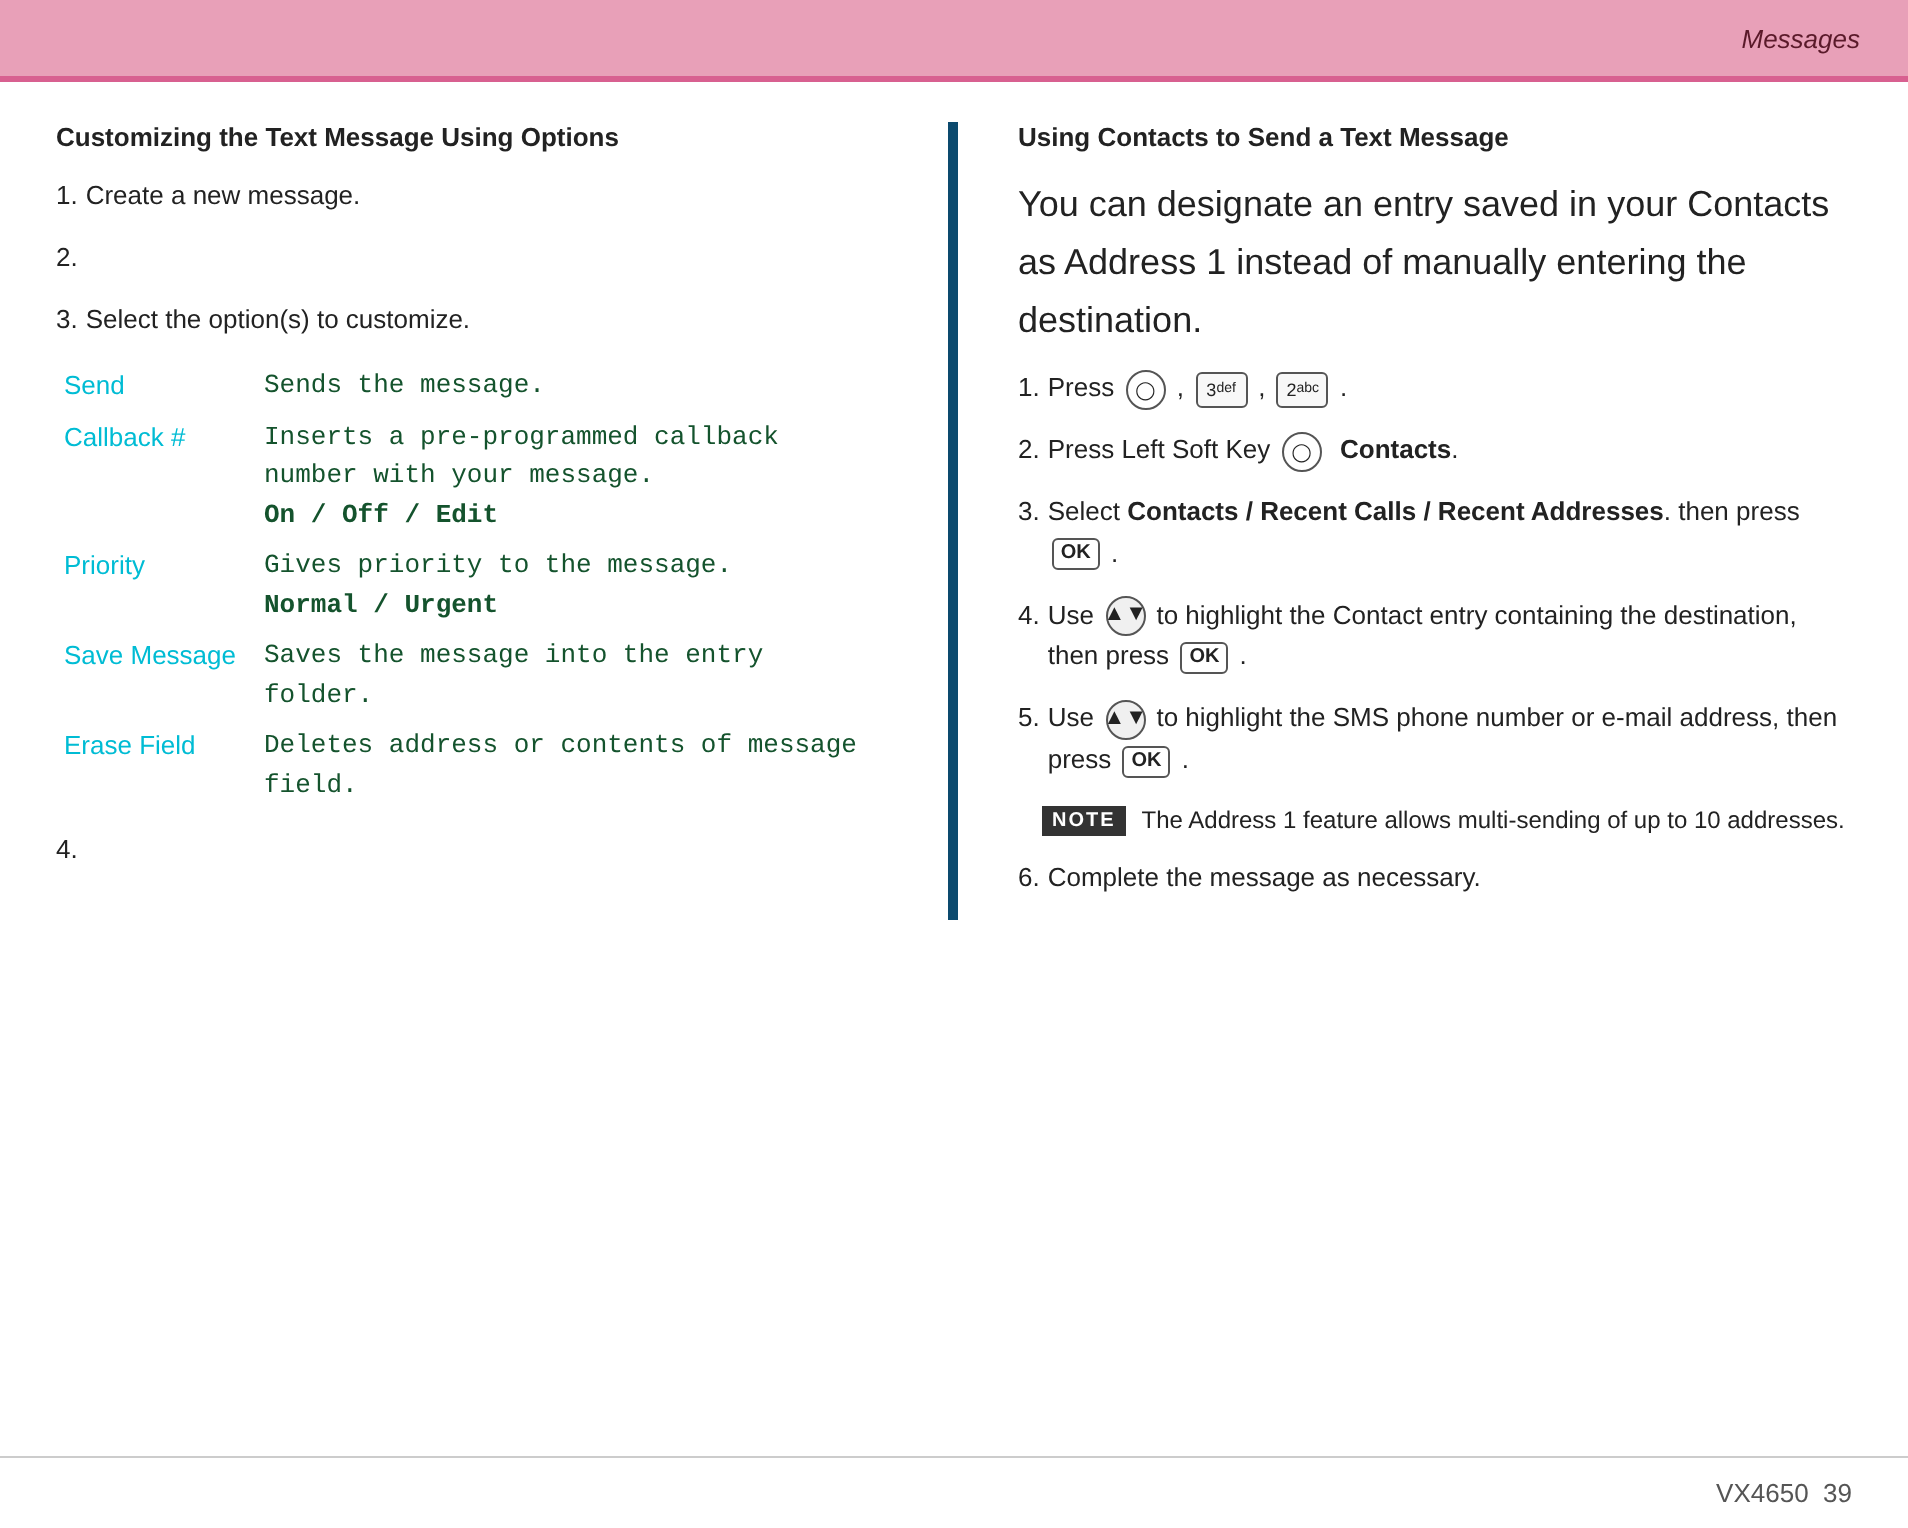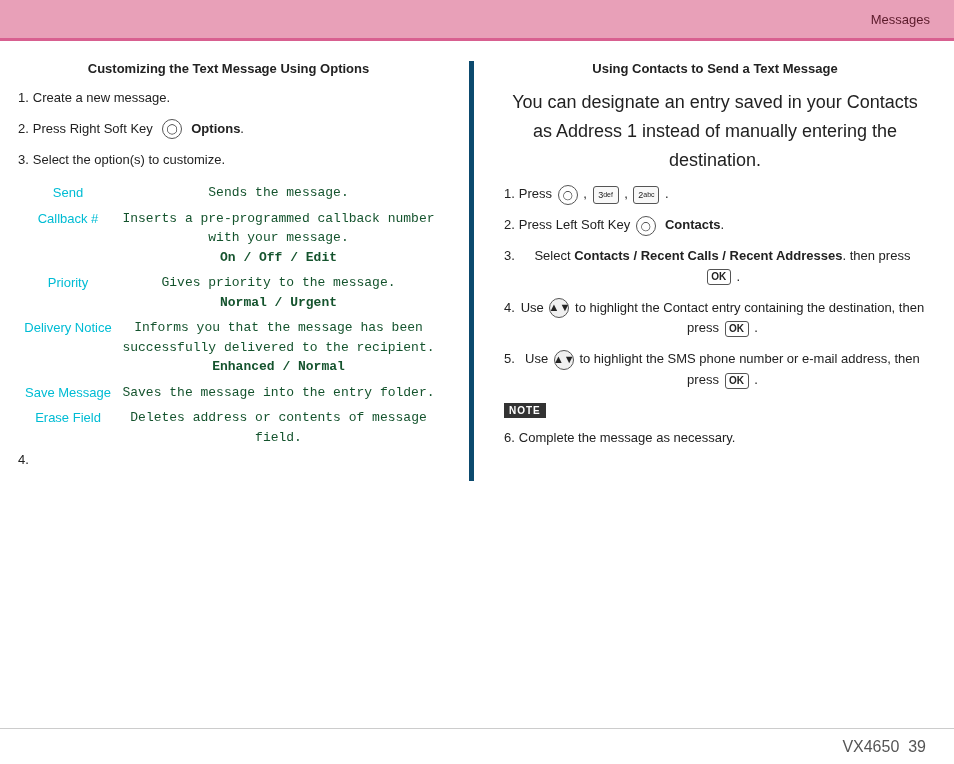--- a/index.html
+++ b/index.html
@@ -18,34 +18,34 @@
       background: #e8a0b8;
       height: 38px;
       display: flex;
       align-items: center;
       justify-content: flex-end;
       padding-right: 24px;
     }
     .header-title {
       font-size: 13px;
       color: #5a1a2a;
+      font-style: italic;
     }
 
     
     .separator-line {
       height: 3px;
       background: #d86090;
     }
 
     
     .content {
       display: flex;
-      padding: 20px 28px 20px 18px;
+      padding: 20px 28px 20px 28px;
       gap: 0;
-      text-align: center;
     }
 
     
     .left-col {
       width: 460px;
       padding-right: 30px;
     }
 
     
     .right-col {
@@ -58,20 +58,21 @@
       font-weight: bold;
       font-size: 13px;
       margin-bottom: 12px;
     }
 
     
     .options-table {
       width: 100%;
       border-collapse: collapse;
       margin-top: 4px;
+      margin-bottom: 10px;
     }
     .options-table td {
       vertical-align: top;
       padding: 3px 4px;
       font-size: 13px;
       line-height: 1.5;
     }
     .option-name {
       color: #00bcd4;
       white-space: nowrap;
@@ -160,40 +161,41 @@
     }
     .note-label {
       background: #333;
       color: #fff;
       font-size: 10px;
       font-weight: bold;
       padding: 2px 5px;
       letter-spacing: 1px;
       white-space: nowrap;
       margin-top: 2px;
+      margin-left: 12px;
     }
     .note-text {
       font-size: 12px;
       line-height: 1.5;
       color: #222;
     }
 
     
     .footer {
       position: absolute;
       bottom: 0;
       left: 0;
       right: 0;
       height: 36px;
       border-top: 1px solid #ccc;
       display: flex;
       align-items: center;
       justify-content: flex-end;
       padding-right: 28px;
-      font-size: 16px;
+      font-size: 13px;
       color: #555;
     }
 
     .step-inline {
       display: flex;
       gap: 4px;
       margin-bottom: 10px;
       line-height: 1.6;
     }
 
@@ -216,23 +218,20 @@
   <div class="left-col">
     <div class="section-title">Customizing the Text Message Using Options</div>
 
     <div class="step-inline">
       <span>1.</span>
       <span>Create a new message.</span>
     </div>
 
     <div class="step-inline">
       <span>2.</span>
-      <span>
-        Press Right Soft Key &nbsp;<span class="icon-circle">◯</span>&nbsp; <strong>Options</strong>.
-      </span>
     </div>
 
     <div class="step-inline">
       <span>3.</span>
       <span>Select the option(s) to customize.</span>
     </div>
 
     <table class="options-table">
       <tbody>
         <tr>
@@ -245,26 +244,20 @@
             Inserts a pre-programmed callback number with your message.<br><strong>On / Off / Edit</strong>
           </td>
         </tr>
         <tr>
           <td class="option-name">Priority</td>
           <td class="option-desc">
             Gives priority to the message.<br><strong>Normal / Urgent</strong>
           </td>
         </tr>
         <tr>
-          <td class="option-name">Delivery Notice</td>
-          <td class="option-desc">
-            Informs you that the message has been successfully delivered to the recipient.<br><strong>Enhanced / Normal</strong>
-          </td>
-        </tr>
-        <tr>
           <td class="option-name">Save Message</td>
           <td class="option-desc">
             Saves the message into the entry folder.
           </td>
         </tr>
         <tr>
           <td class="option-name">Erase Field</td>
           <td class="option-desc">
             Deletes address or contents of message field.
           </td>
@@ -314,20 +307,21 @@
 
     <div class="step-inline">
       <span>5.</span>
       <span>
         Use <span class="icon-nav">▲▼</span> to highlight the SMS phone number or e-mail address, then press <span class="icon-ok">OK</span> .
       </span>
     </div>
 
     <div class="note-block">
       <span class="note-label">NOTE</span>
+      <span class="note-text">The Address 1 feature allows multi-sending of up to 10 addresses.</span>
     </div>
 
     <div class="step-inline">
       <span>6.</span>
       <span>Complete the message as necessary.</span>
     </div>
   </div>
 </div>
 
 <div class="footer">

